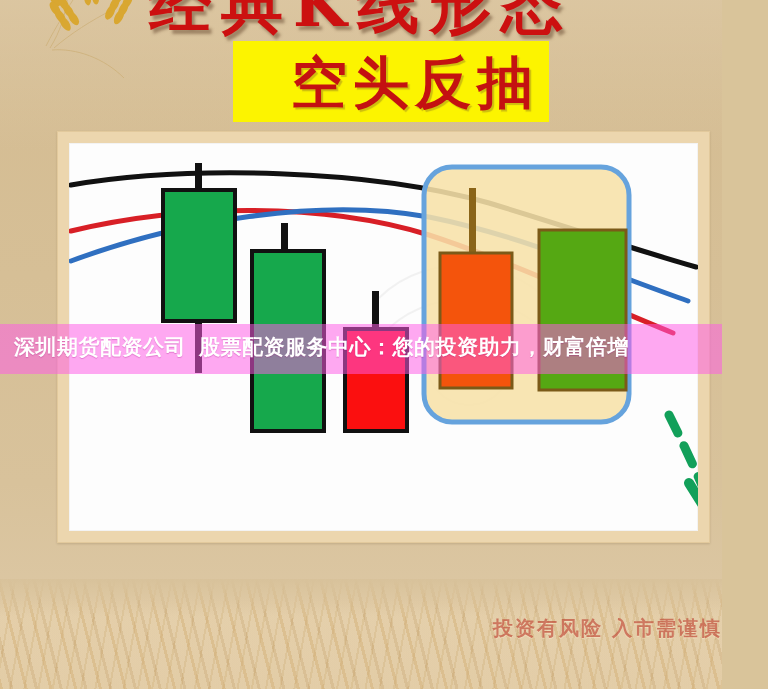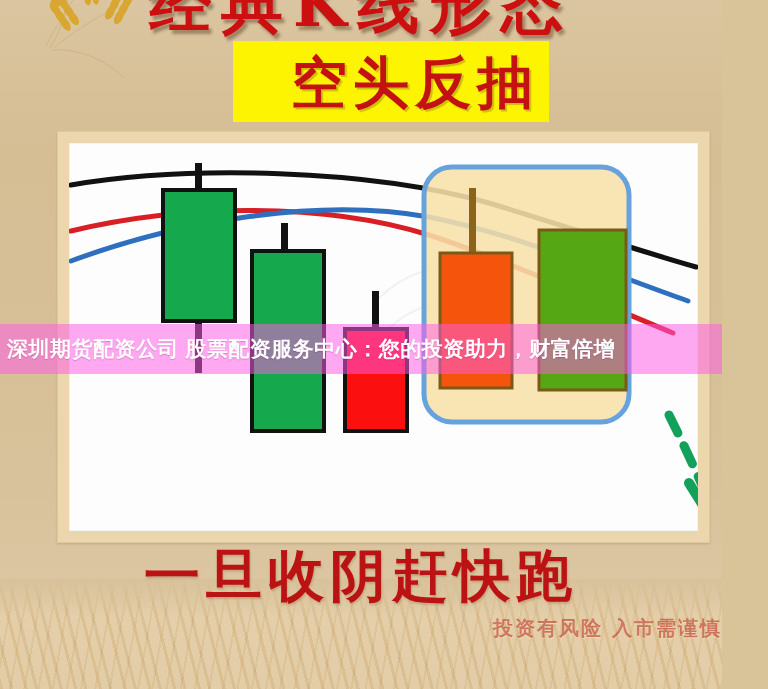--- a/index.html
+++ b/index.html
@@ -114,24 +114,24 @@
   }
 
   
   .banner{
     position:absolute;left:0;right:0;top:324px;height:50px;
     background:rgba(255,90,230,.52);
     display:flex;align-items:center;
     box-shadow:0 0 0 0 transparent;
   }
   .banner-text{
-    font-family:Liberation Sans, sans-serif;
+    font-family:Liberation Mono, monospace;
     font-weight:bold;font-size:21px;line-height:50px;letter-spacing:.5px;
     color:#ffffff;
-    padding-left:7px;
+    padding-left:14px;
     white-space:nowrap;
     text-shadow:0 1px 1px rgba(150,0,120,.28);
   }
 </style>
 </head>
 <body>
 
 <div id="poster">
 
   <div class="bg-base"></div>
@@ -229,16 +229,15 @@
           <path d="M620,340 L640,372 L662,344" fill="none" stroke="#12a05a" stroke-width="10" stroke-linecap="round" stroke-linejoin="round"></path>
         </g>
       </svg>
     </div>
   </div>
 
   <div class="banner">
     <div class="banner-text">深圳期货配资公司 股票配资服务中心：您的投资助力，财富倍增</div>
   </div>
 
-  <div class="title-bottom">一旦收阴赶快跑</div>
   <div class="disclaimer">投资有风险  入市需谨慎</div>
 
 </div>
 
 </body></html>

